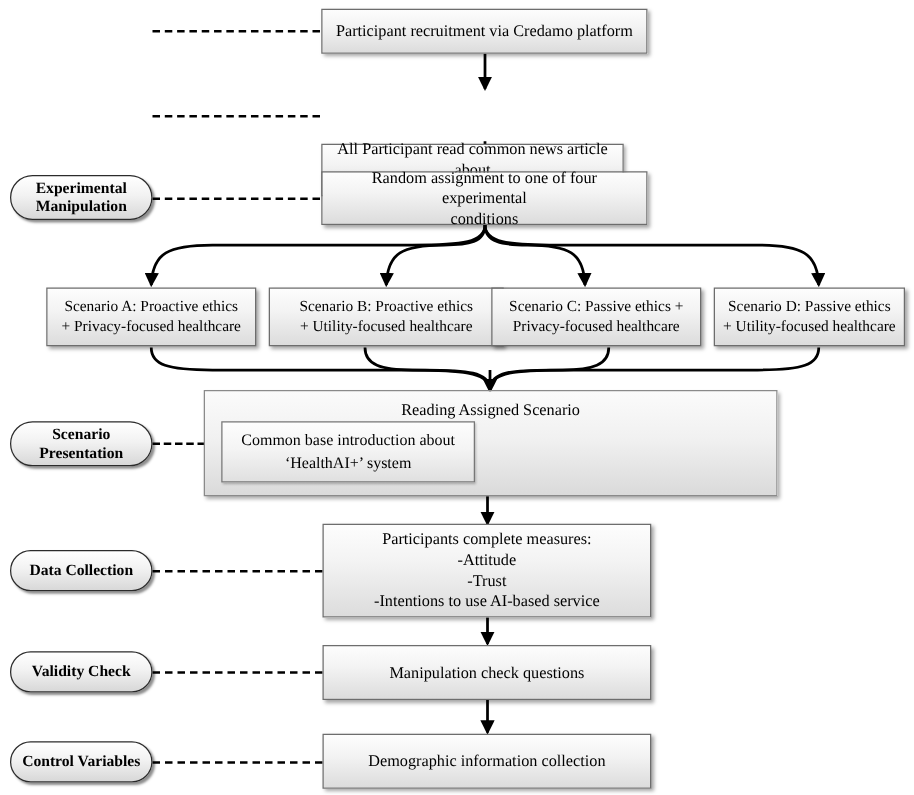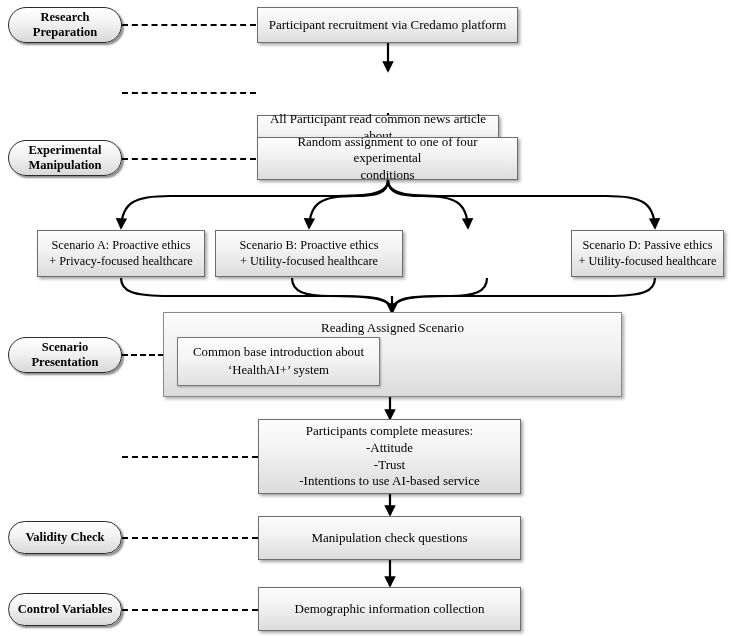--- a/index.html
+++ b/index.html
@@ -136,49 +136,50 @@
   </svg>
 
   <div class="dashed-link" style="left:122px; top:24px;  width:134px;"></div>
   <div class="dashed-link" style="left:122px; top:92px;  width:134px;"></div>
   <div class="dashed-link" style="left:122px; top:158px; width:134px;"></div>
   <div class="dashed-link" style="left:122px; top:354px; width:42px;"></div>
   <div class="dashed-link" style="left:122px; top:456px; width:136px;"></div>
   <div class="dashed-link" style="left:122px; top:537px; width:136px;"></div>
   <div class="dashed-link" style="left:122px; top:609px; width:136px;"></div>
 
-  <div class="stage-pill multiline" style="left:8px; top:7px; width:114px; height:36px;">Research
-Preparation</div>
 
 
   <div class="stage-pill multiline" style="left:8px; top:140px; width:114px; height:36px;">Experimental
 Manipulation</div>
 
   <div class="stage-pill multiline" style="left:8px; top:337px; width:114px; height:36px;">Scenario
 Presentation</div>
 
+  <div class="stage-pill" style="left:8px; top:440px; width:114px; height:33px;">Data Collection</div>
 
   <div class="stage-pill" style="left:8px; top:521px; width:114px; height:33px;">Validity Check</div>
 
   <div class="stage-pill" style="left:8px; top:593px; width:114px; height:33px;">Control Variables</div>
 
   <div class="proc-box multiline" style="left:257px; top:7px; width:261px; height:36px;">Participant recruitment via Credamo platform</div>
 
   <div class="proc-box multiline" style="left:257px; top:71px; width:242px; height:42px;margin-top:44px;">All Participant read common news article about
 AI in healthcare</div>
 
   <div class="proc-box multiline" style="left:257px; top:137px; width:261px; height:43px;">Random assignment to one of four experimental
 conditions</div>
 
   <div class="proc-box scenario-box multiline" style="left:37px; top:230px; width:168px; height:47px;">Scenario A: Proactive ethics
 + Privacy-focused healthcare</div>
 
   <div class="proc-box scenario-box multiline" style="left:215px; top:230px; width:188px; height:47px;">Scenario B: Proactive ethics
 + Utility-focused healthcare</div>
 
+  <div class="proc-box scenario-box multiline" style="left:393px; top:230px; width:168px; height:47px;">Scenario C: Passive ethics +
+Privacy-focused healthcare</div>
 
   <div class="proc-box scenario-box multiline" style="left:571px; top:230px; width:153px; height:47px;">Scenario D: Passive ethics
 + Utility-focused healthcare</div>
 
   <div class="group-box" style="left:163px; top:312px; width:459px; height:85px;">
     <div class="group-title">Reading Assigned Scenario</div>
   </div>
 
   <div class="inner-box multiline" style="left:177px; top:337px; width:203px; height:49px;">Common base introduction about
 ‘HealthAI+’ system</div>

